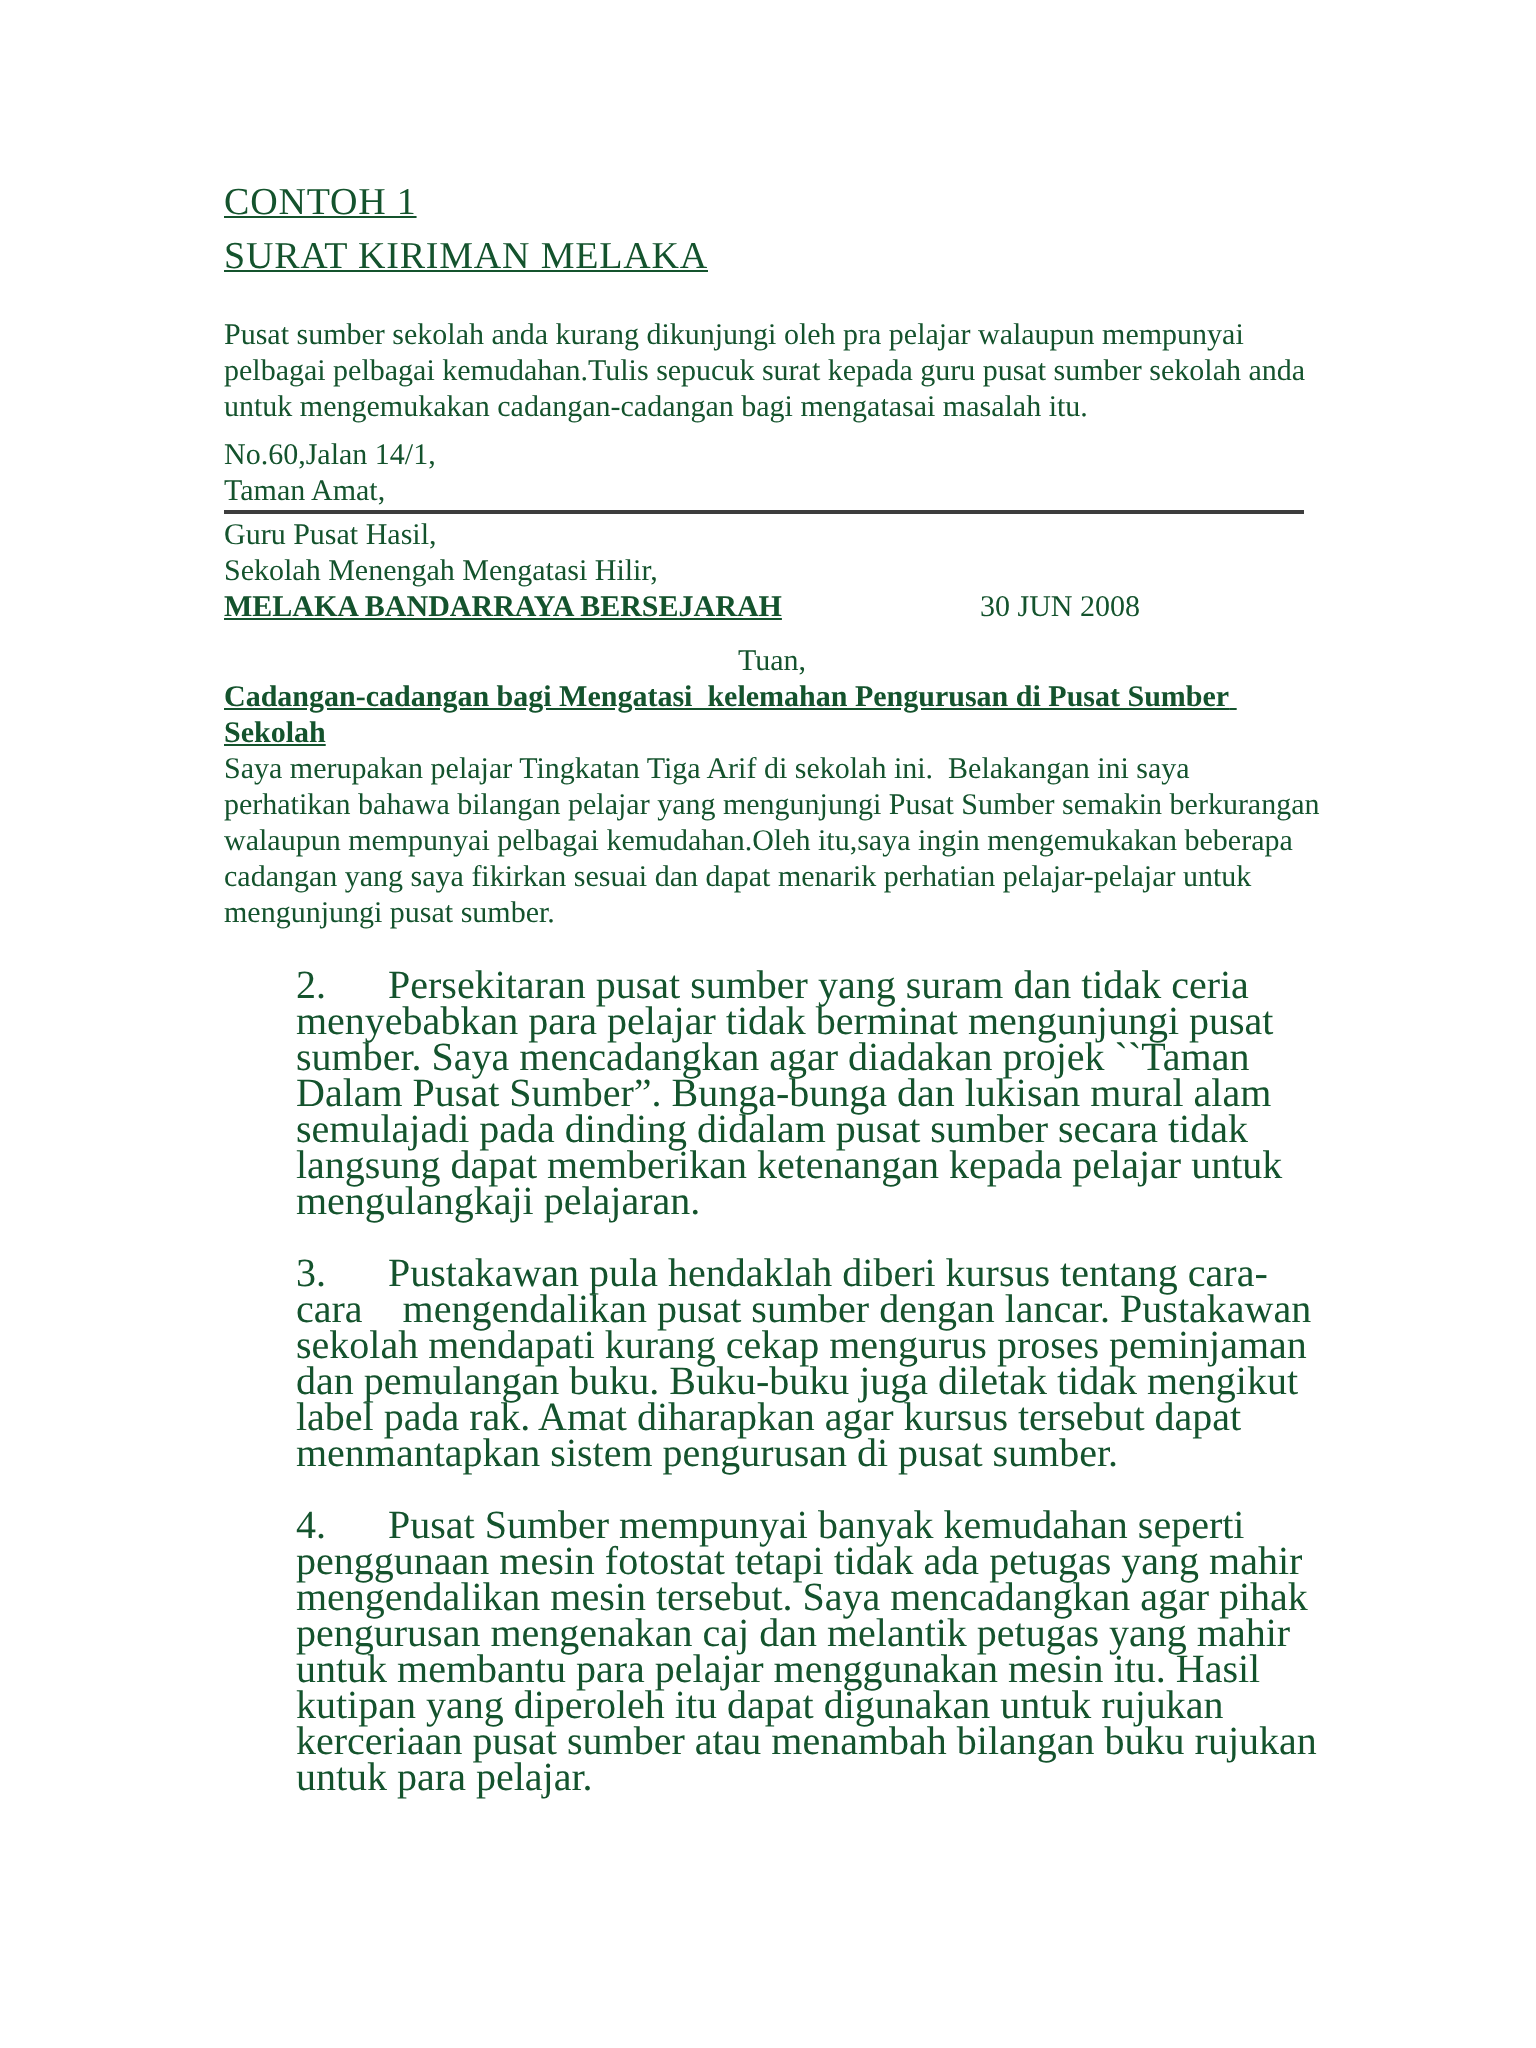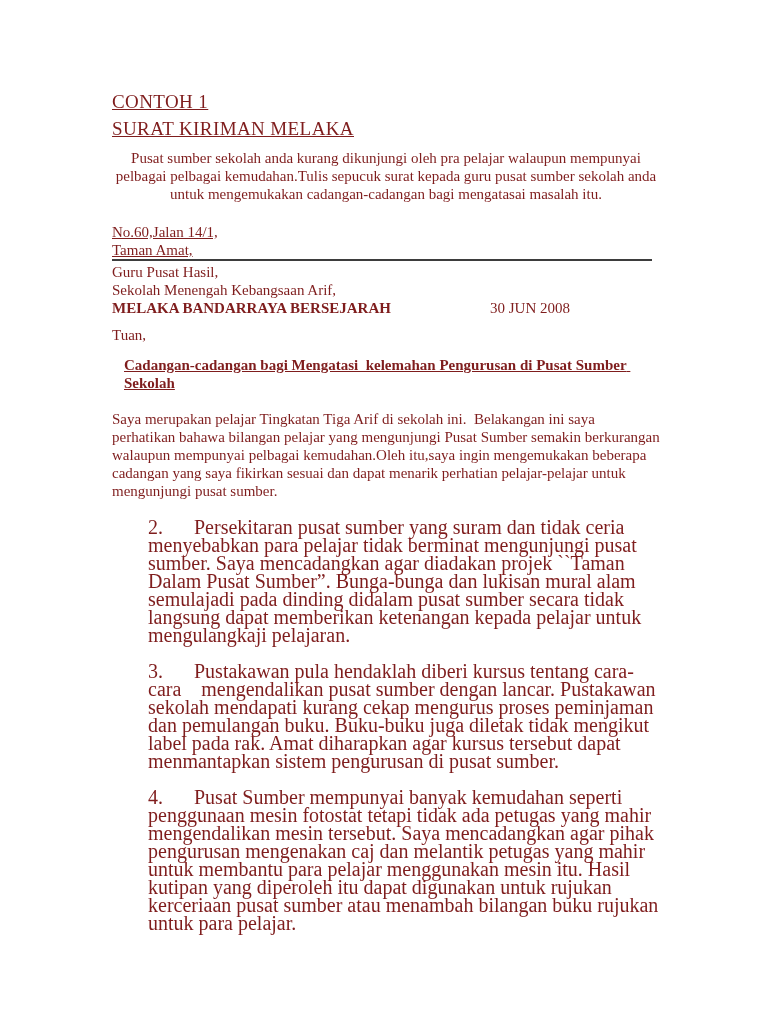--- a/index.html
+++ b/index.html
@@ -1,21 +1,21 @@
 <!DOCTYPE html>
 <html><head>
 <meta charset="utf-8">
 <style>
   html, body { margin: 0; padding: 0; background: #ffffff; }
   .page {
     position: relative;
     width: 768px;
     height: 1024px;
     background: #ffffff;
-    color: #7f1d1d;
+    color: #14532d;
     font-family: "Liberation Serif", "DejaVu Serif", serif;
     overflow: hidden;
   }
   .content {
     position: absolute;
     left: 112px;
     top: 88px;
     width: 548px;
   }
   .title {
@@ -25,58 +25,59 @@
     font-weight: normal;
     text-decoration: underline;
     letter-spacing: 0.4px;
   }
   .para {
     margin: 0;
     font-size: 15px;
     line-height: 18px;
     white-space: pre-wrap;
   }
-  .question { margin-top: 7px; text-align: center; }
+  .question { margin-top: 17px; }
   .addr { margin: 0; }
   .addr-line {
     font-size: 15px;
     line-height: 18px;
   }
-  .sender { margin-top: 20px; text-decoration: underline; }
+  .sender { margin-top: 6px; }
   .rule {
     height: 0;
     border: 0;
     border-top: 2px solid #3d3d3d;
     width: 540px;
     margin: 0 0 2px 0;
   }
   .city-date-row {
     position: relative;
     font-size: 15px;
     line-height: 18px;
   }
   .city {
     font-weight: bold;
+    text-decoration: underline;
   }
   .date {
     position: absolute;
     left: 378px;
     top: 0;
     font-weight: normal;
   }
-  .salutation { margin-top: 9px; }
+  .salutation { margin-top: 9px; text-align: center; }
   .subject {
-    margin: 12px;
+    margin: 0;
     font-size: 15px;
     line-height: 18px;
     font-weight: bold;
     text-decoration: underline;
     white-space: pre-wrap;
   }
-  .body-para { margin-top: 18px; }
+  .body-para { }
   .point {
     margin: 18px 0 0 36px;
     font-size: 20px;
     line-height: 18px;
   }
   .point .num {
     display: inline-block;
     width: 46px;
   }
   .point .txt { white-space: pre-wrap; }
@@ -94,21 +95,21 @@
 
     <div class="addr sender">
       <div class="addr-line">No.60,Jalan 14/1,</div>
       <div class="addr-line">Taman Amat,</div>
     </div>
 
     <div class="rule"></div>
 
     <div class="addr">
       <div class="addr-line">Guru Pusat Hasil,</div>
-      <div class="addr-line">Sekolah Menengah Kebangsaan Arif,</div>
+      <div class="addr-line">Sekolah Menengah Mengatasi Hilir,</div>
     </div>
 
     <div class="city-date-row">
       <span class="city">MELAKA BANDARRAYA BERSEJARAH</span>
       <span class="date">30 JUN 2008</span>
     </div>
 
     <p class="para salutation">Tuan,</p>
 
     <p class="subject">Cadangan-cadangan bagi Mengatasi  kelemahan Pengurusan di Pusat Sumber Sekolah</p>

